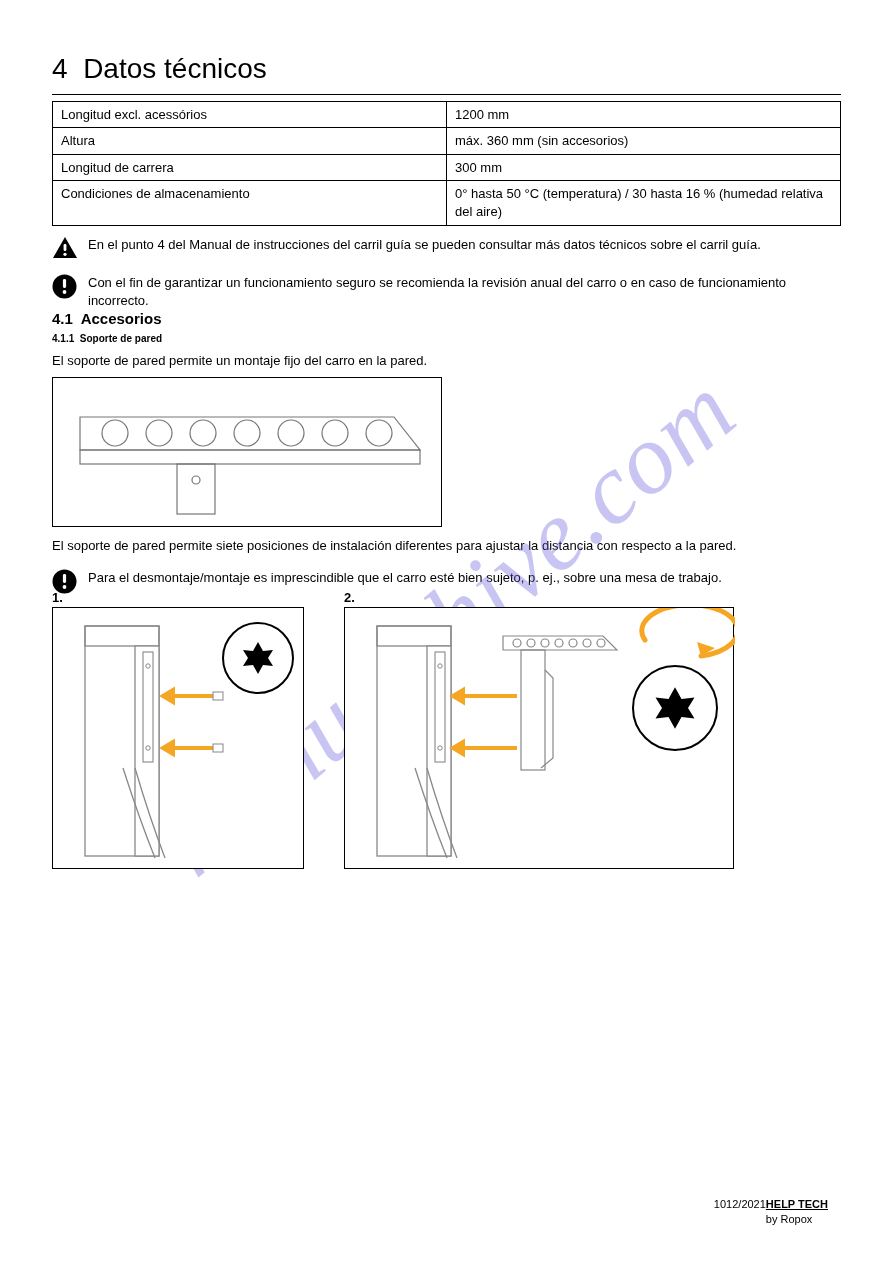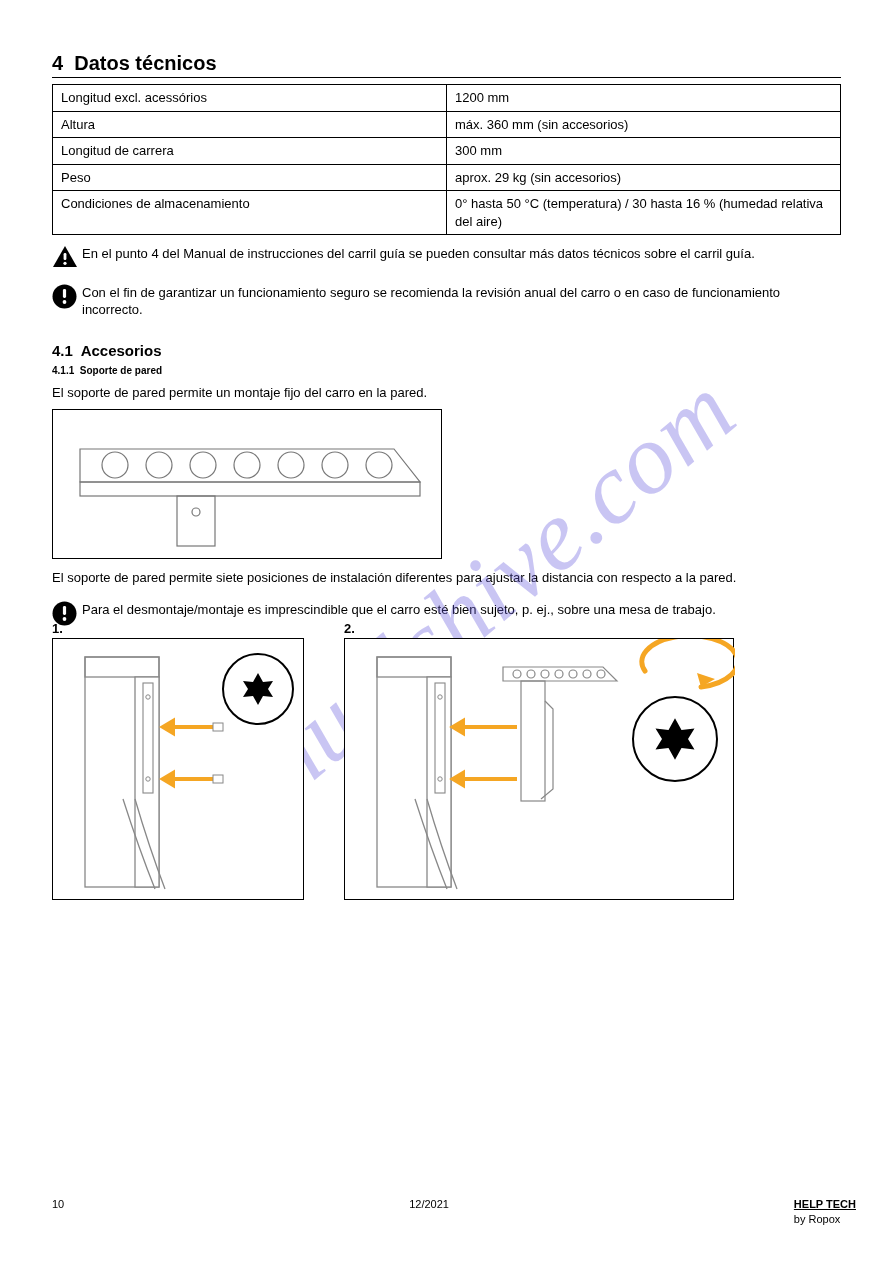--- a/index.html
+++ b/index.html
@@ -10,54 +10,54 @@
     background: #fff;
     color: #000;
     position: relative;
     font-size: 13px;
     line-height: 1.35;
   }
   .page {
     padding: 50px 52px 40px 52px;
   }
   h1.section {
-    font-size: 20px;
-    font-weight: bold;
+    font-size: 28px;
+    font-weight: normal;
+    margin-bottom: 6px;
   }
   .rule {
     border-top: 1px solid #000;
     margin-bottom: 6px;
   }
   table.spec {
     width: 100%;
     border-collapse: collapse;
   }
   table.spec td {
     border: 1px solid #000;
     padding: 4px 8px;
     vertical-align: top;
     width: 50%;
     font-size: 13px;
   }
   .note-row {
     display: flex;
     align-items: flex-start;
-    gap: 4px;
+    gap: 10px;
     margin-top: 10px;
   }
   .note-row .icon {
     flex: 0 0 26px;
   }
   .note-row .txt {
     flex: 1;
   }
   h2.sub {
     font-size: 15px;
     font-weight: bold;
-    margin-top: 22px;
     margin-bottom: 3px;
   }
   h3.subsub {
     font-size: 10px;
     font-weight: bold;
     margin-bottom: 6px;
   }
   .diagram-frame {
     border: 1.5px solid #000;
     margin-top: 8px;
@@ -99,23 +99,23 @@
     font-style: italic;
     pointer-events: none;
     white-space: nowrap;
     font-weight: 400;
     letter-spacing: 1px;
   }
   .footer {
     position: absolute;
     bottom: 36px;
     left: 52px;
-    right: 37px;
+    right: 65px;
     display: flex;
-    justify-content: space-between;
+    justify-content: flex-end;
     font-size: 11px;
   }
   .footer .brand { font-weight: bold; text-decoration: underline; }
 </style>
 </head>
 <body>
 
 <div class="watermark">manualshive.com</div>
 
 <div class="page">
@@ -134,24 +134,20 @@
         </tr>
     <tr>
           <td>Altura</td>
           <td>máx. 360 mm (sin accesorios)</td>
         </tr>
     <tr>
           <td>Longitud de carrera</td>
           <td>300 mm</td>
         </tr>
     <tr>
-          <td>Peso</td>
-          <td>aprox. 29 kg (sin accesorios)</td>
-        </tr>
-    <tr>
           <td>Condiciones de almacenamiento</td>
           <td>0° hasta 50 °C (temperatura) / 30 hasta 16 % (humedad relativa del aire)</td>
         </tr>
   </tbody>
     </table>
 
   <div class="note-row">
     <span class="icon">
       <svg width="26" height="24" viewBox="0 0 26 24">
           <path d="M13 1 L25 22 L1 22 Z" fill="#000"></path>

